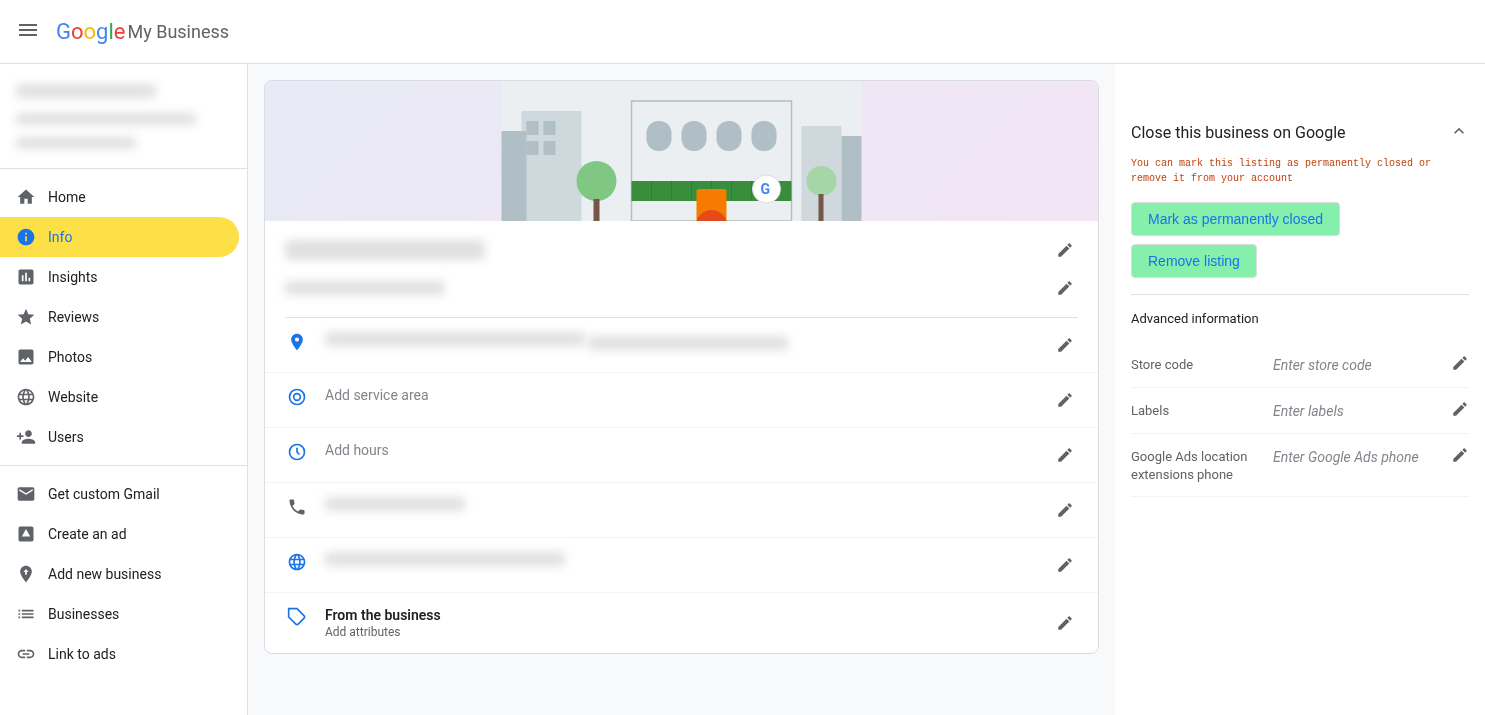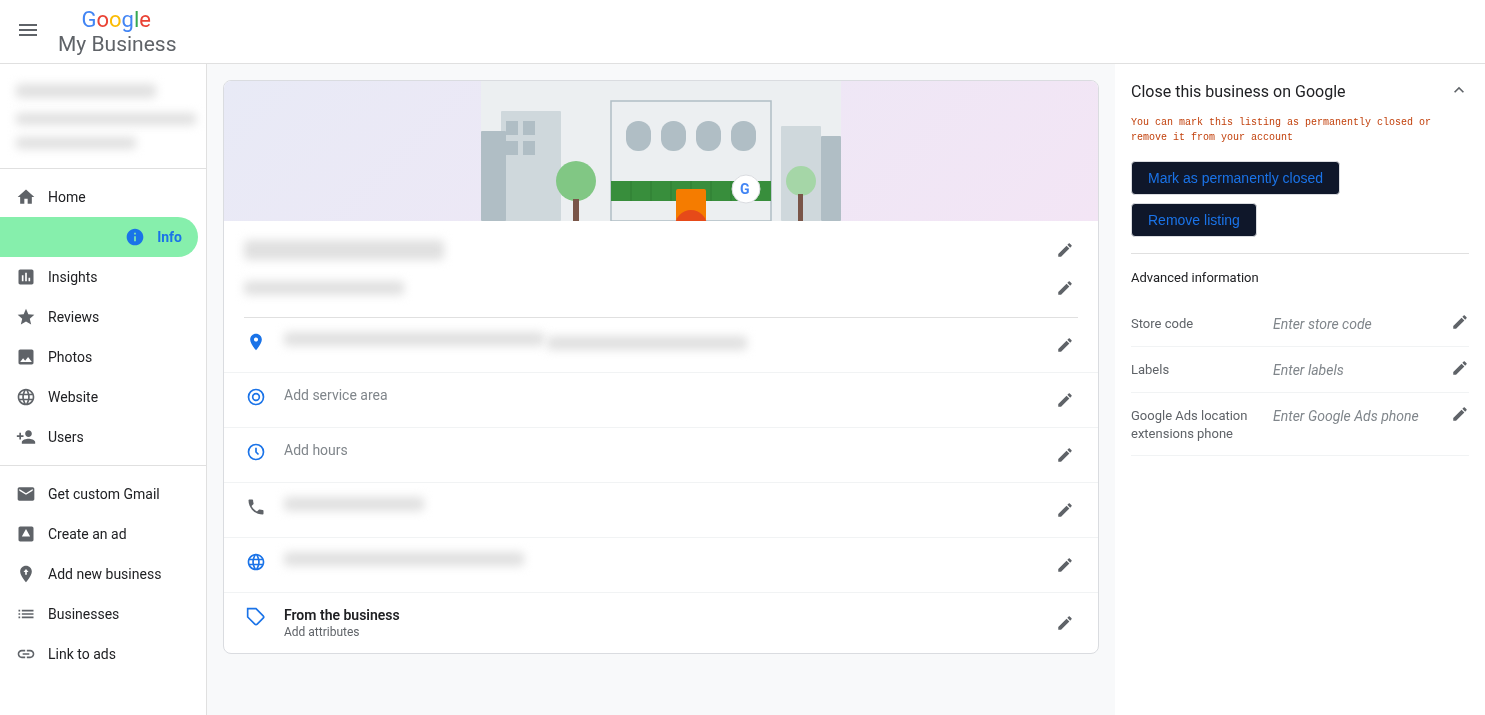--- a/index.html
+++ b/index.html
@@ -4,36 +4,36 @@
   <style>
     * { box-sizing: border-box; margin: 0; padding: 0; }
     body { font-family: 'Roboto', Arial, sans-serif; font-size: 14px; color: #202124; background: #fff; display: flex; flex-direction: column; height: 715px; overflow: hidden; }
 
     
     .header {
       display: flex; align-items: center; height: 64px; padding: 0 16px;
       border-bottom: 1px solid #e0e0e0; flex-shrink: 0;
     }
     .header-menu-icon { cursor: pointer; margin-right: 16px; color: #5f6368; }
-    .header-logo { display: flex; align-items: center; gap: 0; flex-direction: column; }
+    .header-logo { display: flex; align-items: center; gap: 0; }
     .logo-google { font-size: 22px; font-weight: 400; }
     .logo-g { color: #4285F4; }
     .logo-o1 { color: #EA4335; }
     .logo-o2 { color: #FBBC05; }
     .logo-g2 { color: #4285F4; }
     .logo-l { color: #34A853; }
     .logo-e { color: #EA4335; }
-    .logo-mybusiness { font-size: 21px; color: #5f6368; font-weight: 400; margin-left: 2px; }
+    .logo-mybusiness { font-size: 18px; color: #5f6368; font-weight: 400; margin-left: 2px; }
 
     
     .main-layout { display: flex; flex: 1; overflow: hidden; }
 
     
     .sidebar {
-      width: 207px; flex-shrink: 0; border-right: 1px solid #e0e0e0;
+      width: 248px; flex-shrink: 0; border-right: 1px solid #e0e0e0;
       overflow-y: auto; padding: 8px 0;
     }
     .sidebar-profile {
       padding: 12px 16px 16px; border-bottom: 1px solid #e0e0e0; margin-bottom: 8px;
     }
     .sidebar-profile-name {
       font-size: 14px; font-weight: 500; color: #202124;
       background: #e0e0e0; border-radius: 3px; height: 14px; width: 140px;
       margin-bottom: 6px; filter: blur(4px);
     }
@@ -44,21 +44,21 @@
     }
     .sidebar-profile-sub2 {
       background: #e0e0e0; border-radius: 3px; height: 12px; width: 120px;
       filter: blur(4px);
     }
     .sidebar-item {
       display: flex; align-items: center; padding: 10px 16px;
       cursor: pointer; border-radius: 0 24px 24px 0; margin-right: 8px;
       color: #202124; font-size: 14px; gap: 12px;
     }
-    .sidebar-item.active { background: #86efac; color: #1a73e8; font-weight: 700; justify-content: flex-end; }
+    .sidebar-item.active { background: #fde047; color: #1a73e8; font-weight: 400; }
     .sidebar-item.active .sidebar-icon { color: #1a73e8; }
     .sidebar-icon { width: 20px; display: flex; justify-content: center; color: #5f6368; }
     .sidebar-divider { height: 1px; background: #e0e0e0; margin: 8px 0; }
 
     
     .center-content { flex: 1; overflow-y: auto; padding: 0; background: #f8f9fa; }
     .info-card {
       background: #fff; border: 1px solid #dadce0; border-radius: 8px;
       margin: 16px; overflow: hidden;
     }
@@ -99,29 +99,29 @@
     .info-row-icon { width: 24px; flex-shrink: 0; display: flex; justify-content: center; }
     .info-row-content { flex: 1; }
     .info-row-text { font-size: 14px; color: #202124; }
     .info-row-text.placeholder { color: #80868b; }
     .info-row-subtext { font-size: 12px; color: #5f6368; margin-top: 2px; }
     .info-row-text.bold { font-weight: 600; color: #202124; }
 
     
     .right-panel { width: 370px; flex-shrink: 0; overflow-y: auto; padding: 16px; }
 
-    .close-business-section { margin-bottom: 16px; }
+    .close-business-section { margin-bottom: 16px; margin-top: 41px; }
     .section-header {
       display: flex; align-items: center; justify-content: space-between;
       margin-bottom: 12px;
     }
     .section-title { font-size: 16px; color: #202124; font-weight: 400; }
     .section-desc { font-size: 10px; color: #c2410c; margin-bottom: 16px; line-height: 1.5; font-family: Liberation Mono, monospace; }
     .outline-btn {
-      border: 1px solid #dadce0; background: #0f172a; color: #1a73e8;
+      border: 1px solid #dadce0; background: #86efac; color: #1a73e8;
       padding: 8px 16px; border-radius: 4px; font-size: 14px; cursor: pointer;
       margin-bottom: 8px; display: block; width: auto;
     }
     .section-divider { height: 1px; background: #e0e0e0; margin: 16px 0; }
 
     .advanced-title { font-size: 13px; color: #202124; font-weight: 400; margin-bottom: 16px; }
     .advanced-row {
       display: flex; align-items: flex-start; padding: 12px 0;
       border-bottom: 1px solid #f1f3f4; gap: 12px;
     }

